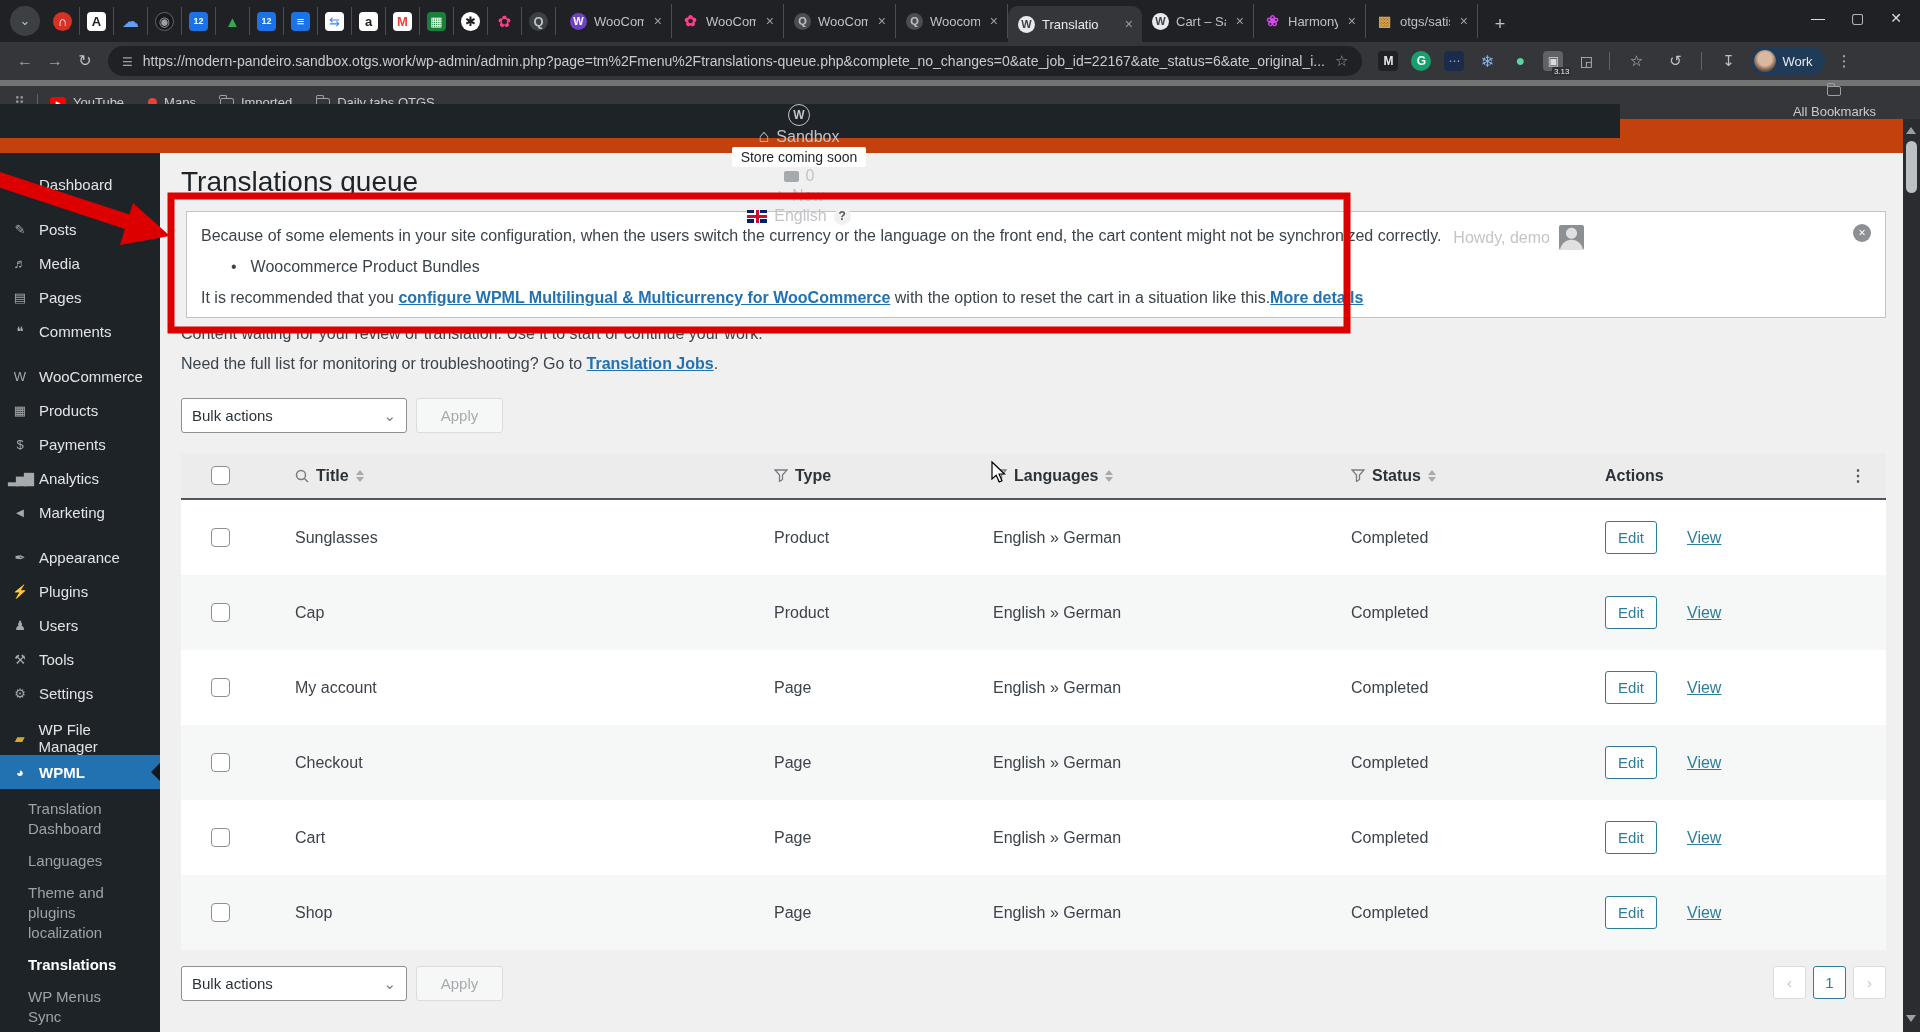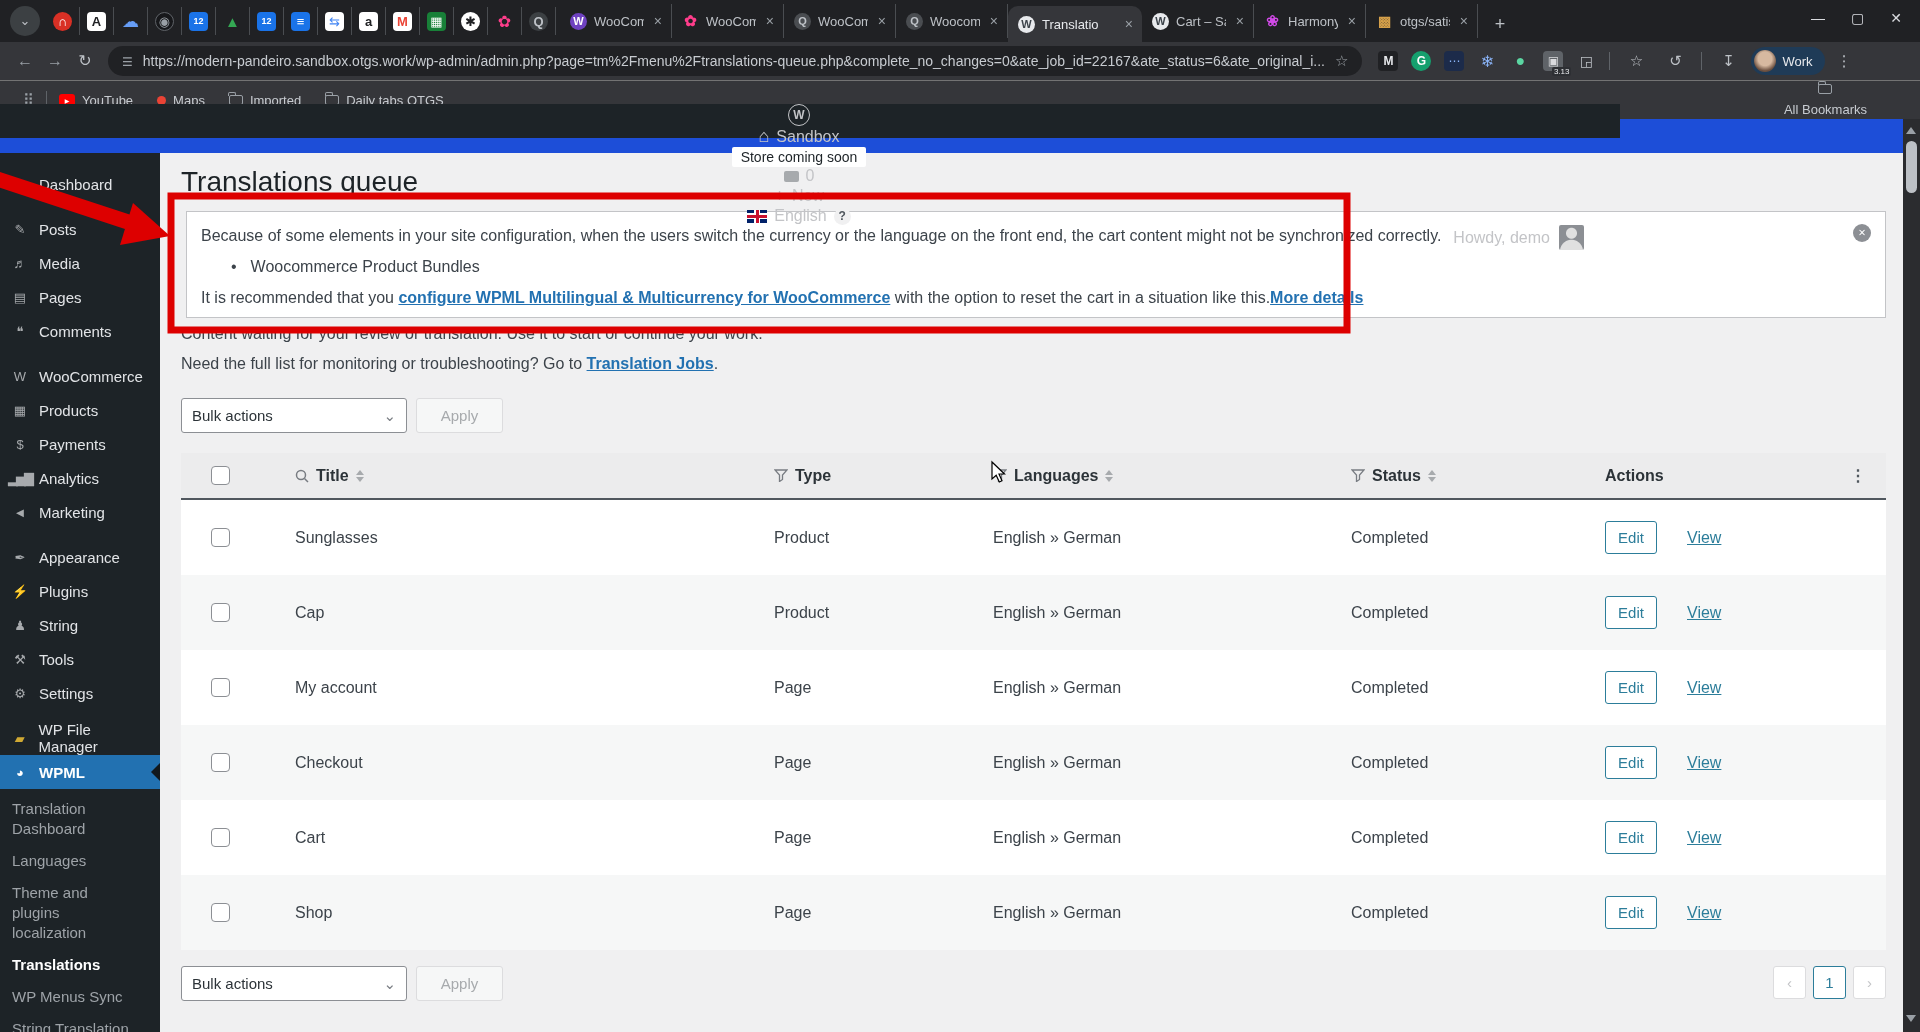--- a/index.html
+++ b/index.html
@@ -1,17 +1,17 @@
 <!DOCTYPE html>
 <html><head>
 <meta charset="utf-8">
 <style>
   * { margin:0; padding:0; box-sizing:border-box; }
   html,body { width:1920px; height:1032px; overflow:hidden; font-family:"Liberation Sans",sans-serif; }
-  .stage { position:relative; width:1920px; height:1032px; background:#1d4ed8; }
+  .stage { position:relative; width:1920px; height:1032px; background:#c2410c; }
 
   
   .tabstrip { position:absolute; left:0; top:0; width:1920px; height:42px; background:#202124; display:flex; align-items:center; }
   .tsearch { width:30px; height:30px; margin-left:10px; border-radius:50%; background:#3c4043; color:#bdc1c6; border:none; font-size:13px; line-height:30px; text-align:center; }
   .tsearch::before { content:"⌄"; }
   .pins { display:flex; align-items:center; margin-left:6px; }
   .pin { width:34px; height:28px; display:flex; align-items:center; justify-content:center; border-right:1px solid #4a4d51; }
   .pin i { font-style:normal; width:19px; height:19px; display:flex; align-items:center; justify-content:center; font-size:13px; border-radius:4px; }
   .p1 i{background:#d93025;color:#fff;border-radius:50%;} .p1 i::before{content:"∩";}
   .p2 i{background:#fff;color:#202124;font-weight:bold;} .p2 i::before{content:"A";}
@@ -64,21 +64,21 @@
   .e7{color:#bdc1c6;font-size:14px;} .e7::before{content:"◲";}
   .vdiv { width:1px; height:18px; background:#5f6368; }
   .tb-ic { width:26px; text-align:center; font-size:15px; color:#bdc1c6; font-style:normal; }
   .ic-starp::before{content:"☆";} .ic-hist::before{content:"↺";} .ic-dl::before{content:"↧";}
   .profile { display:flex; align-items:center; gap:6px; background:#1f3b57; border-radius:15px; height:28px; padding:0 12px 0 3px; margin-left:10px; }
   .pavatar { width:22px; height:22px; border-radius:50%; background:radial-gradient(circle at 50% 40%, #d7b9a0 40%, #6b4f3f 70%); }
   .profile .plabel { color:#e8eaed; font-size:13px; }
   .kebab { color:#bdc1c6; font-size:15px; margin-left:12px; }
   .kebab::before{content:"⋮";}
 
-  .bookmarks { position:absolute; left:0; top:80px; width:1920px; height:39px; background:#35363a; border-top:1px solid #737373; display:flex; align-items:center; padding:0 23px; color:#c7cbd0; font-size:13px; }
+  .bookmarks { position:absolute; left:0; top:80px; width:1920px; height:39px; background:#35363a; border-top:6px solid #737373; display:flex; align-items:center; padding:0 14px; color:#c7cbd0; font-size:13px; }
   .appsgrid::before { content:"⠿"; color:#9aa0a6; font-size:15px; }
   .bdiv { width:1px; height:18px; background:#5f6368; margin:0 12px; }
   .bm { display:flex; align-items:center; gap:7px; margin-right:24px; }
   .yt { width:16px; height:12px; background:#f00; border-radius:3px; display:flex; align-items:center; justify-content:center; }
   .yt::before { content:"▶"; color:#fff; font-size:6px; }
   .mappin { width:9px; height:9px; background:#ea4335; border-radius:50% 50% 50% 0; transform:rotate(-45deg); }
   .folder { position:relative; width:14px; height:10px; border:1.5px solid #9aa0a6; border-radius:2px; }
   .folder::before { content:""; position:absolute; top:-4px; left:-1.5px; width:6px; height:3px; border:1.5px solid #9aa0a6; border-bottom:none; border-radius:2px 2px 0 0; }
   .allbm { margin-left:auto; display:flex; align-items:center; gap:8px; margin-right:30px;flex-direction:column; }
 
@@ -107,21 +107,21 @@
 
   .wpbody { position:absolute; left:0; top:153px; width:1920px; height:879px; background:#f0f0f1; }
   .sidebar { position:absolute; left:0; top:0; width:160px; height:879px; background:#1d2327; color:#e2e4e7; font-size:15px; padding-top:14px; }
   .mi { display:flex; align-items:center; gap:9px; height:34px; padding:0 8px; }
   .mi .mic { width:22px; text-align:center; color:#a7aaad; font-size:13px; font-style:normal; letter-spacing:-2px; }
   .gap { margin-top:11px; }
   .mi.active { background:#2271b1; color:#fff; position:relative; }
   .mi.active .mic { color:#fff; }
   .mi.active .flyarrow { position:absolute; right:0; top:50%; margin-top:-9px; width:0; height:0; border:9px solid transparent; border-right:9px solid #12181c; }
   .sub { padding:4px 0 0 0; }
-  .smi { display:block; padding:6px 12px; color:#9ea3a8; font-size:15px; line-height:20px; }
+  .smi { display:block; padding:6px 28px; color:#9ea3a8; font-size:15px; line-height:20px; }
   .smi.current { color:#fff; font-weight:bold; }
 
   .content { position:absolute; left:160px; top:0; width:1743px; height:879px; background:#f0f0f1; color:#3c434a; }
   .pagetitle { position:absolute; left:21px; top:13px; font-size:28px; font-weight:400; color:#1d2327; }
   .notice { position:absolute; left:26px; top:58px; width:1700px; height:107px; background:#fff; border:1px solid #c3c4c7; }
   .notice .nl1 { position:absolute; left:14px; top:15px; font-size:16px; color:#3c434a; }
   .notice .nbul { position:absolute; left:44px; top:46px; font-size:16px; }
   .notice .nbul::before { content:"•"; margin-right:14px; }
   .notice .nl3 { position:absolute; left:14px; top:77px; font-size:16px; }
   .notice a, .intro a { color:#2271b1; text-decoration:underline; cursor:pointer;font-weight:bold; }
@@ -408,21 +408,21 @@
       <div class="mi gap">
           <span class="mic">✒</span>
           <span>Appearance</span>
         </div>
       <div class="mi">
           <span class="mic">⚡</span>
           <span>Plugins</span>
         </div>
       <div class="mi">
           <span class="mic">♟</span>
-          <span>String</span>
+          <span>Users</span>
         </div>
       <div class="mi">
           <span class="mic">⚒</span>
           <span>Tools</span>
         </div>
       <div class="mi">
           <span class="mic">⚙</span>
           <span>Settings</span>
         </div>
       <div class="mi gap">

